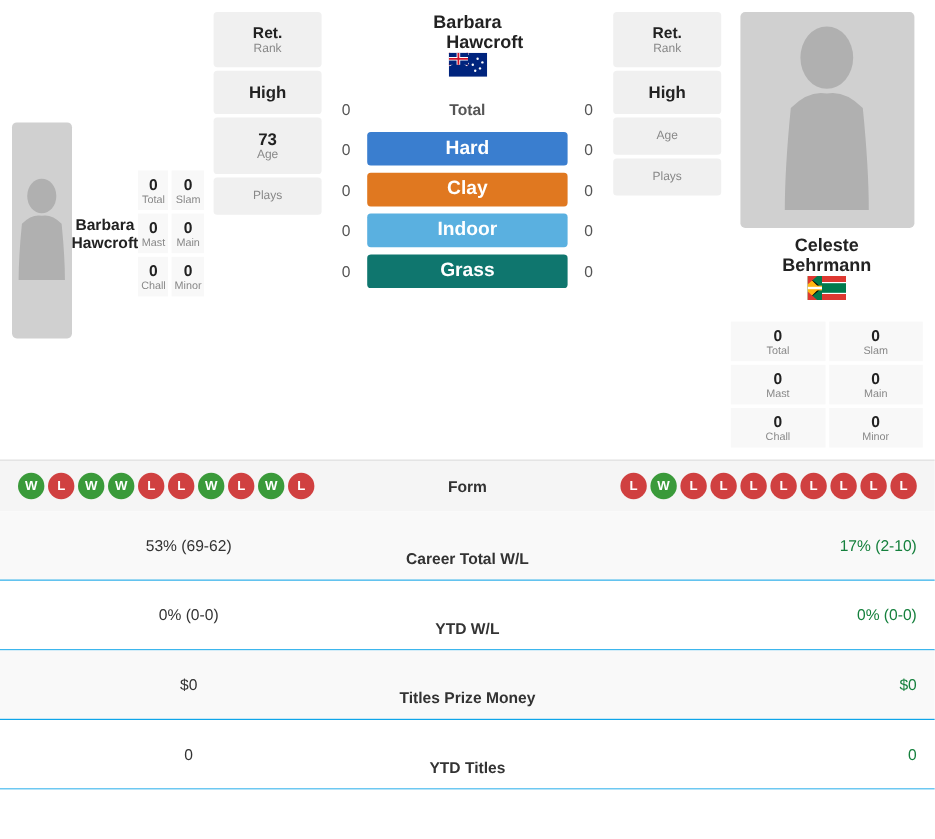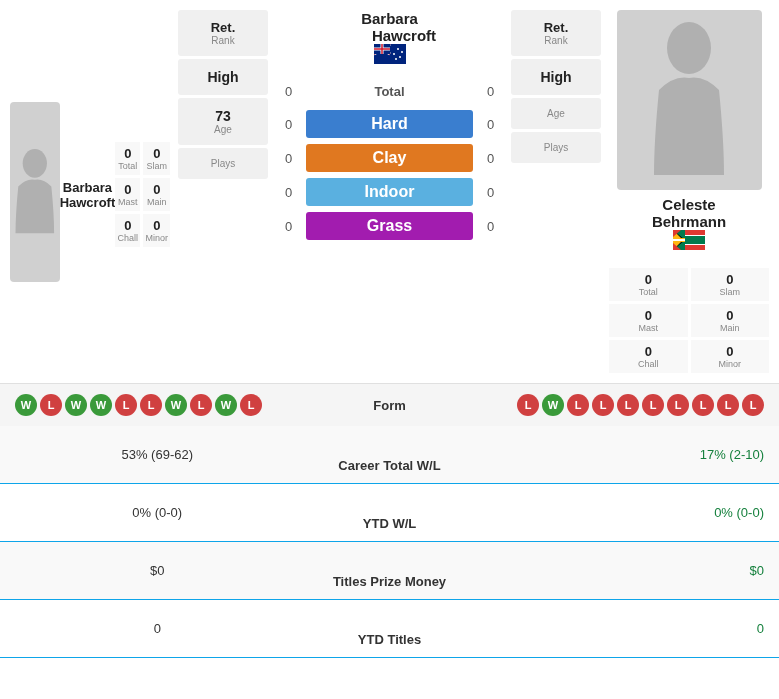--- a/index.html
+++ b/index.html
@@ -54,21 +54,21 @@
       padding: 5px 0;
       border-radius: 3px;
       color: #fff;
       font-weight: bold;
       font-size: 16px;
     }
 
     .surface-hard { background: #3a7ecf; }
     .surface-clay { background: #e07820; }
     .surface-indoor { background: #5ab0e0; }
-    .surface-grass { background: #a21caf; }
+    .surface-grass { background: #0f766e; }
 
     
     .form-section {
       background: #f5f5f5;
       padding: 10px 15px;
       display: flex;
       align-items: center;
       border-top: 1px solid #e0e0e0;
     }
 

